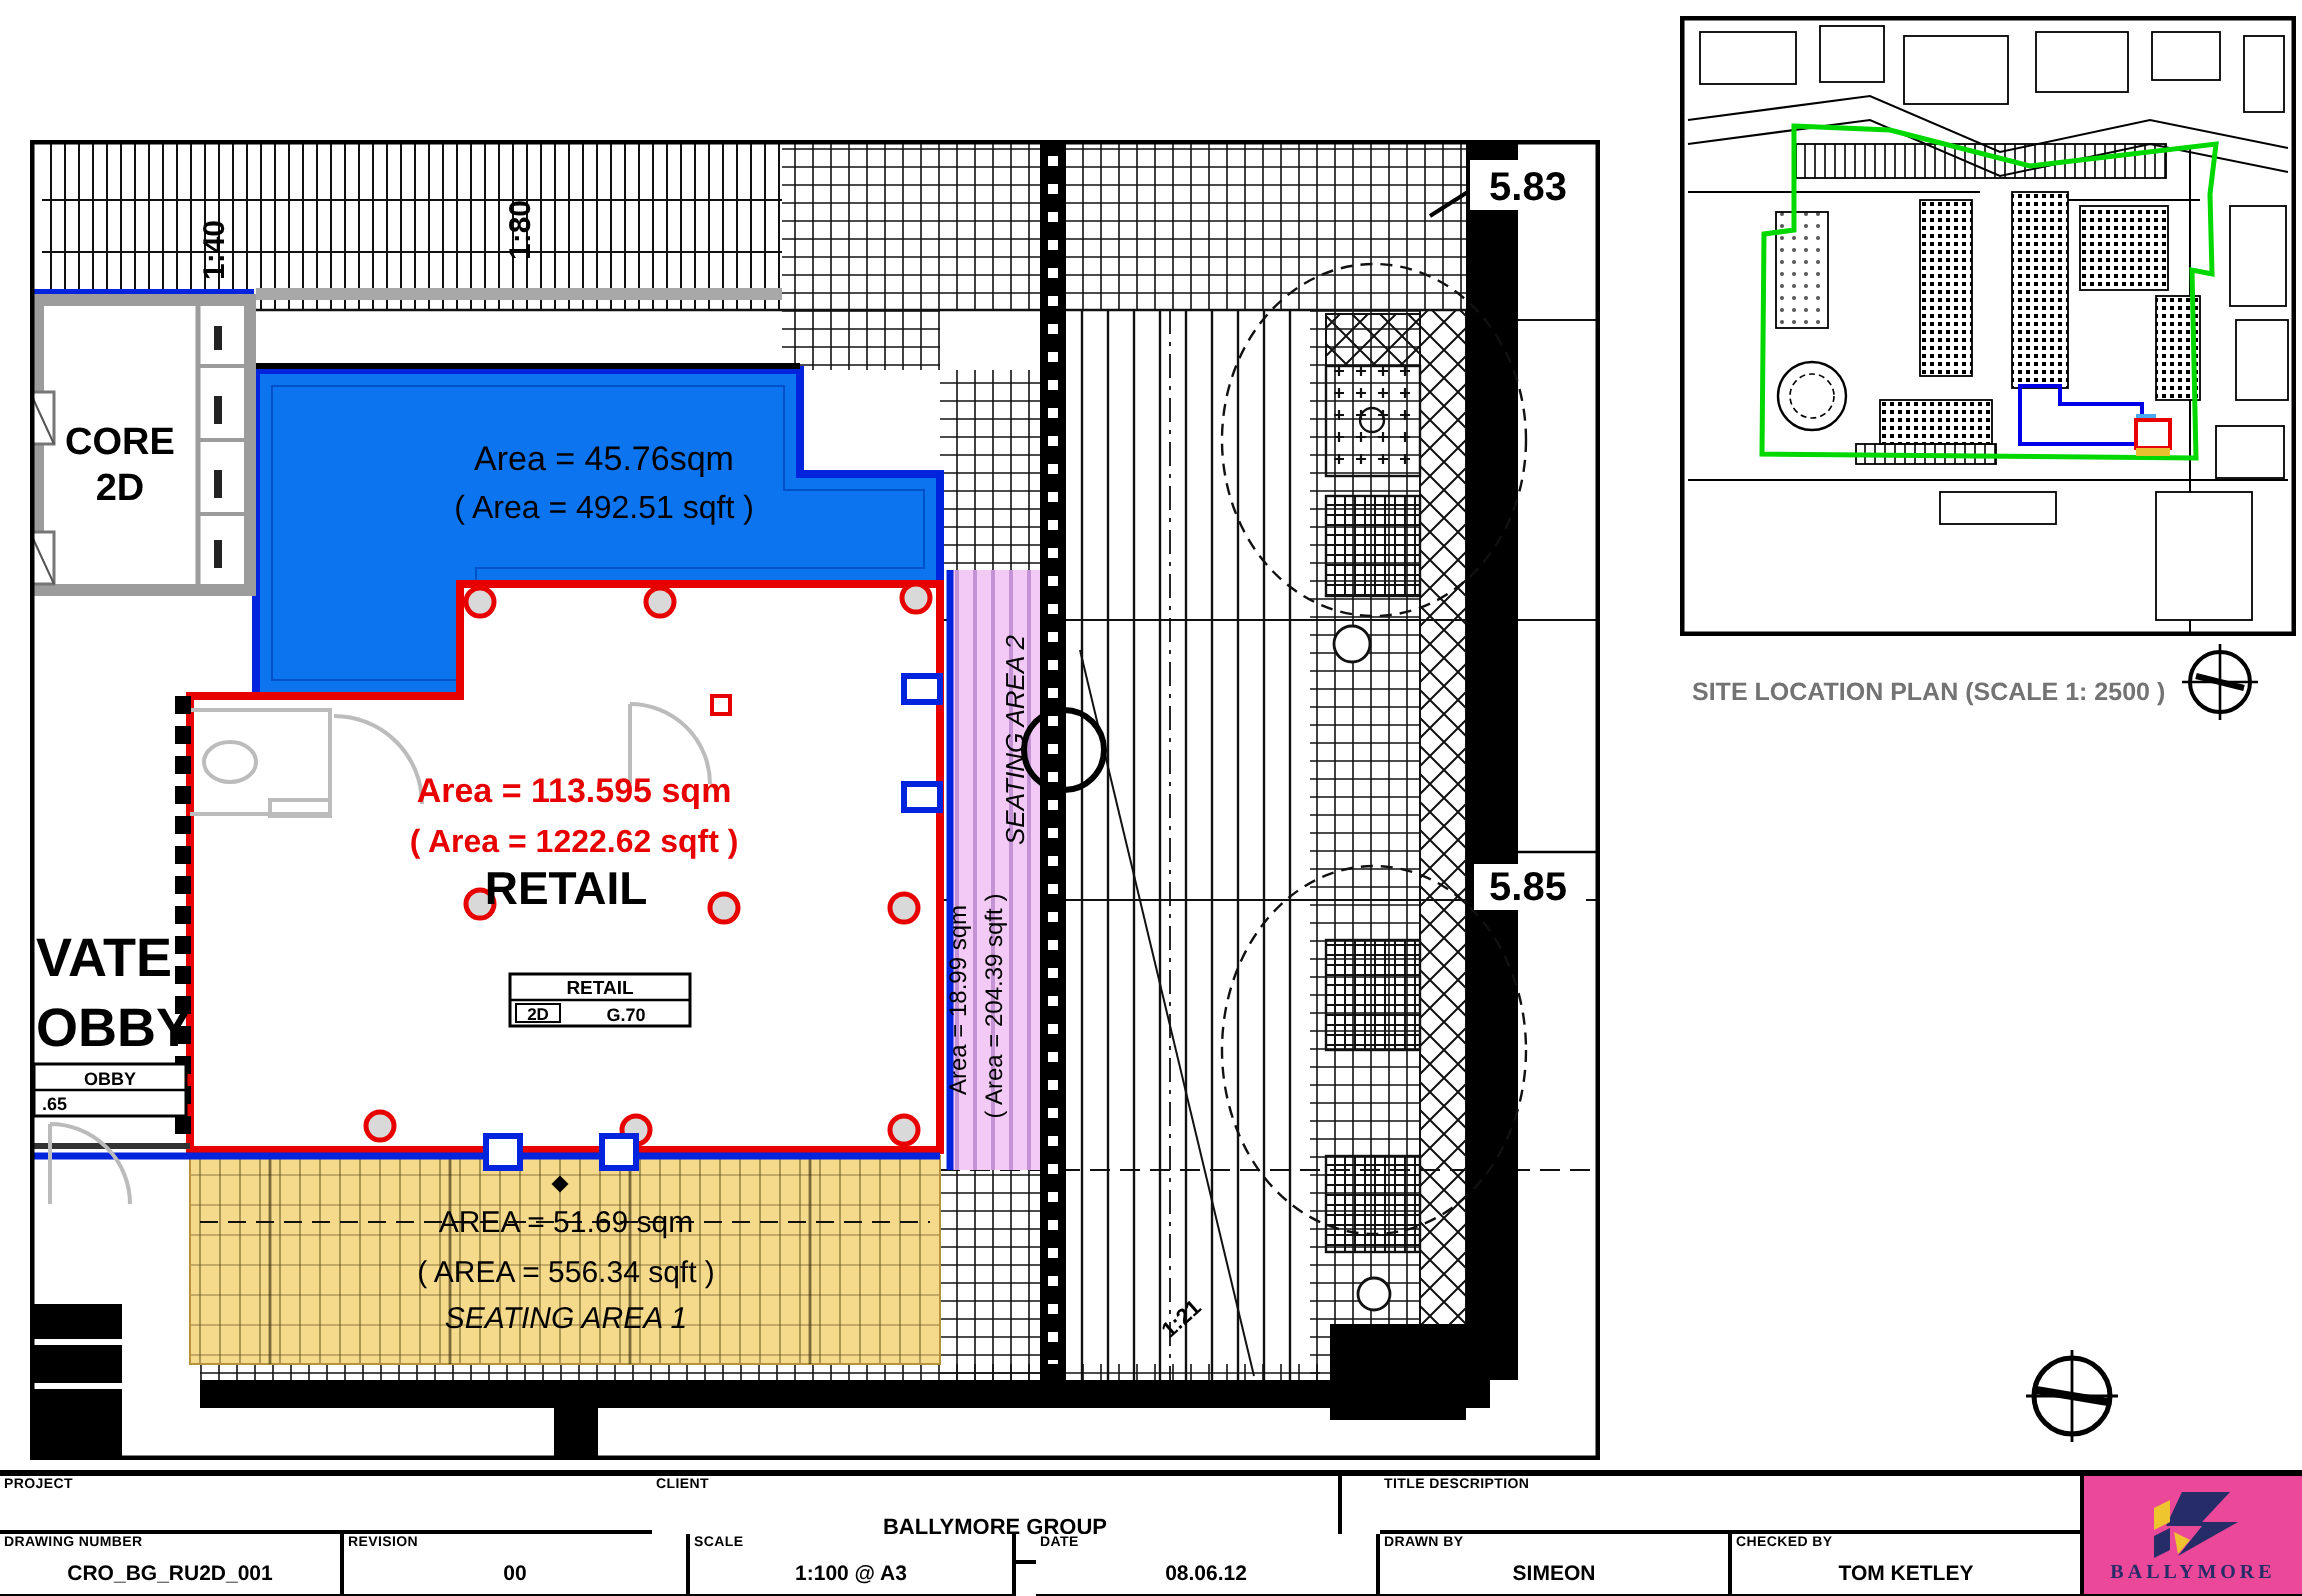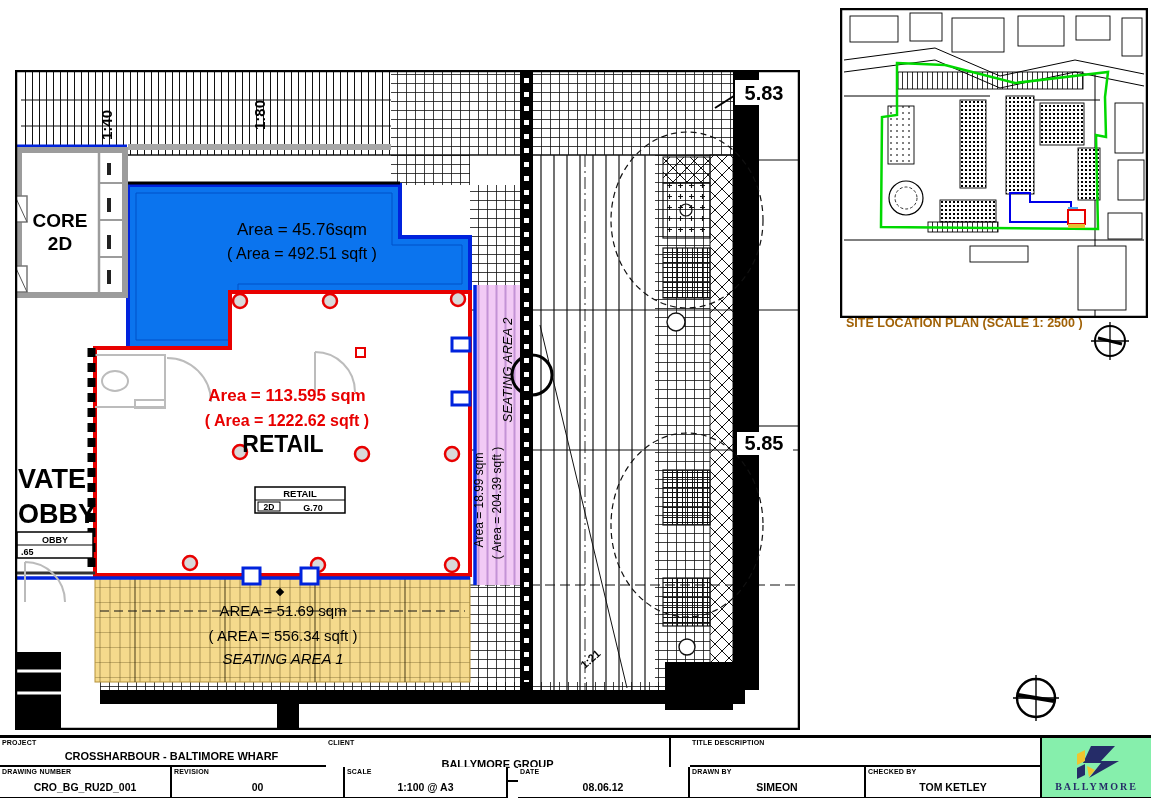--- a/index.html
+++ b/index.html
@@ -7,23 +7,23 @@
         font-family:"Liberation Sans",sans-serif;}
   svg text{font-family:"Liberation Sans",sans-serif;}
   .abs{position:absolute;}
   
   #titleblock{position:absolute;left:0;top:735px;width:1151px;height:63px;border-top:3px solid #000;box-sizing:border-box;background:#fff;}
   .tb-cell{position:absolute;border-right:2px solid #000;border-bottom:2px solid #000;box-sizing:border-box;background:#fff;}
   .tb-caption{position:absolute;left:2px;top:1px;font-size:7px;font-weight:bold;color:#000;letter-spacing:0.2px;}
   .tb-value{position:absolute;left:0;right:0;top:9px;bottom:0;display:flex;align-items:center;justify-content:center;
             font-weight:bold;font-size:11px;color:#000;white-space:nowrap;}
   #logo-cell{position:absolute;left:1042px;top:0;width:109px;height:61px;border-bottom:2px solid #000;box-sizing:border-box;
-             display:flex;flex-direction:column;align-items:center;justify-content:center;background:#86efac;}
+             display:flex;flex-direction:column;align-items:center;justify-content:center;background:#ec4899;}
   #logo-text{font-family:"Liberation Serif",serif;font-weight:bold;font-size:10px;letter-spacing:2px;color:#252C68;margin-top:1px;}
-  #siteplan-caption{position:absolute;left:846px;top:316px;width:250px;font-size:12.5px;font-weight:bold;color:#a16207;white-space:nowrap;}
+  #siteplan-caption{position:absolute;left:846px;top:339px;width:250px;font-size:12.5px;font-weight:bold;color:#737373;white-space:nowrap;}
 </style>
 </head>
 <body>
 
 <div id="page">
 
   <svg class="abs" style="left:15px;top:70px" width="785" height="660" viewBox="0 0 785 660">
     <defs>
       <pattern id="vs" width="7" height="7" patternUnits="userSpaceOnUse">
           <path d="M3.5,0V7" stroke="#111" stroke-width="1"></path>
@@ -279,21 +279,20 @@
   <svg class="abs" style="left:1012px;top:674px" width="48" height="48" viewBox="0 0 48 48">
     <circle cx="24" cy="24" r="19" fill="none" stroke="#000" stroke-width="2.5"></circle>
     <path d="M24,1 V47 M1,24 H47" stroke="#000" stroke-width="1.4"></path>
     <path d="M24,24 L6,21 L24,24 L42,27" stroke="#000" stroke-width="4" fill="none"></path>
   </svg>
 
   <div id="titleblock">
 
     <div class="tb-cell" style="left:0;top:0;width:345px;height:29px">
       <div class="tb-caption">PROJECT</div>
-      <div class="tb-value">CROSSHARBOUR - BALTIMORE WHARF</div>
     </div>
     <div class="tb-cell" style="left:326px;top:0;width:345px;height:44px">
       <div class="tb-caption">CLIENT</div>
       <div class="tb-value">BALLYMORE GROUP</div>
     </div>
     <div class="tb-cell" style="left:690px;top:0;width:352px;height:29px">
       <div class="tb-caption">TITLE DESCRIPTION</div>
     </div>
 
     <div class="tb-cell" style="left:0;top:29px;width:172px;height:32px">

